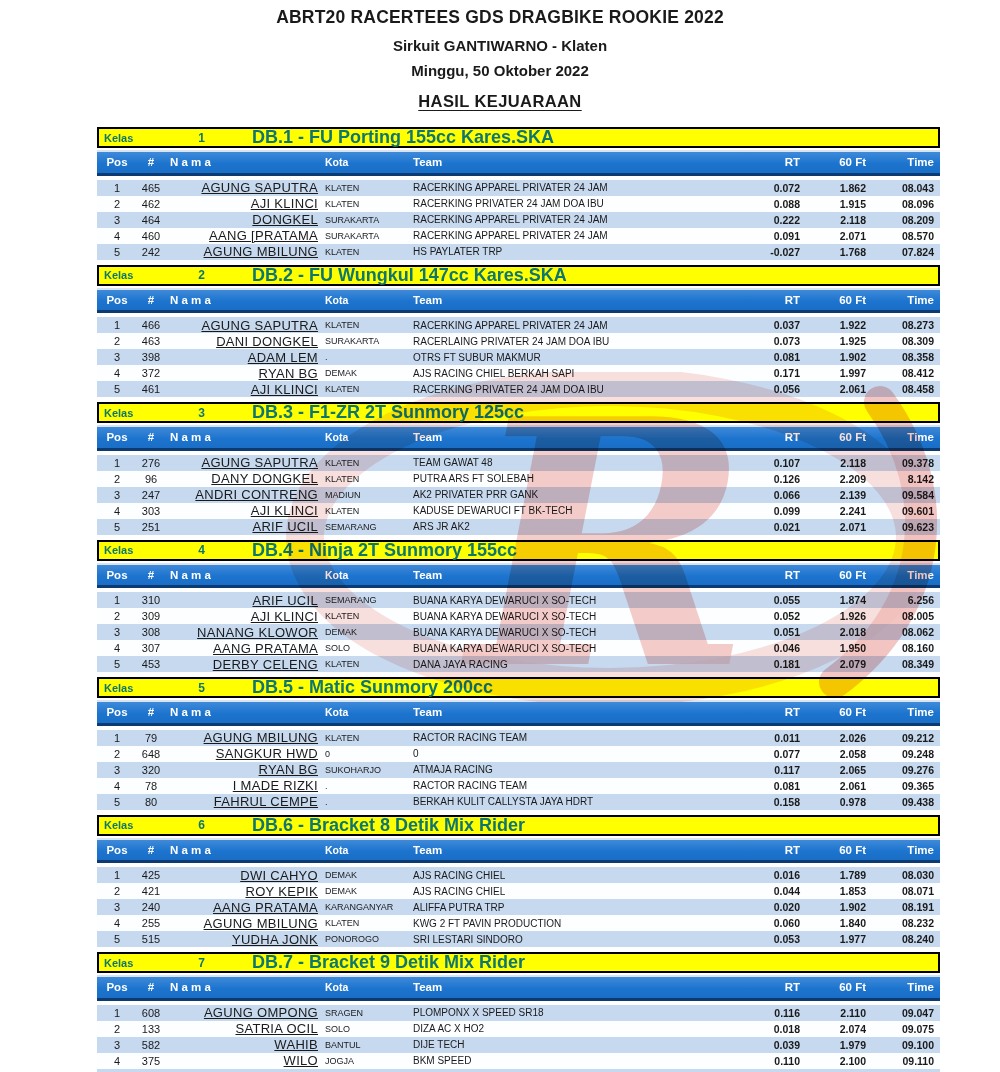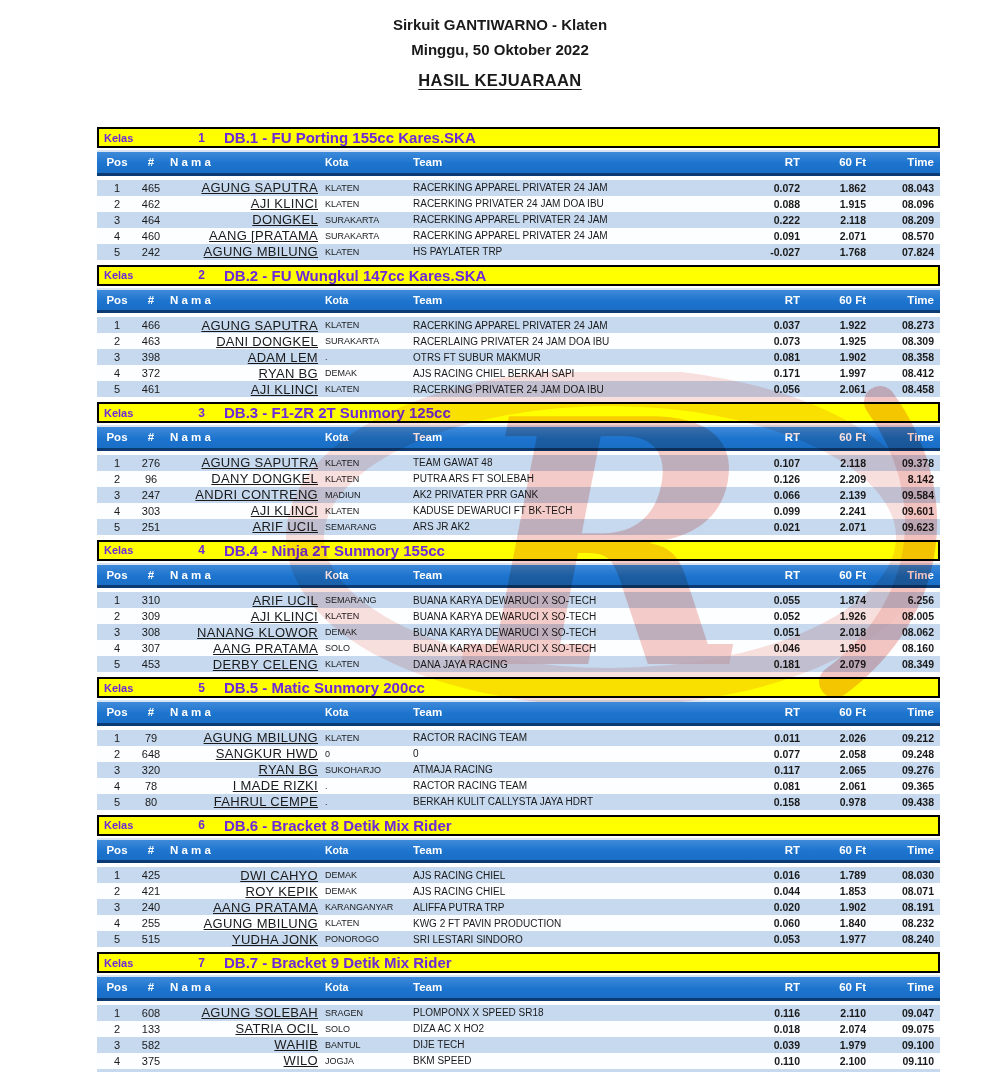--- a/index.html
+++ b/index.html
@@ -15,25 +15,25 @@
   .doc-sub2    { font-size:15px; font-weight:bold; margin-top:8px; }
   .doc-heading { font-size:16.5px; font-weight:bold; margin-top:13px;
                  text-decoration:underline; text-underline-offset:3px; letter-spacing:0.4px; }
 
   
   #sections { position:absolute; left:97px; top:127px; width:843px; z-index:1; }
   .kelas-section { margin-bottom:5px; }
 
   .kelas-bar {
     box-sizing:border-box; height:21px; background:#ffff00; border:2px solid #000000;
-    display:flex; align-items:center; font-weight:bold; color:#6d28d9; margin-bottom:2px;
+    display:flex; align-items:center; font-weight:bold; color:#0f766e; margin-bottom:2px;
   }
   .kelas-label  { font-size:11px; padding-left:5px; width:75px; }
   .kelas-number { font-size:12px; width:45px; text-align:center; }
-  .kelas-title  { font-size:15px; white-space:nowrap; }
+  .kelas-title  { font-size:18px; margin-left:28px; white-space:nowrap; }
 
   table { border-collapse:collapse; table-layout:fixed; width:843px; }
 
   th {
     box-sizing:border-box; height:23px; padding:0;
     background:linear-gradient(180deg,#3f8ad9 0%, #1d74ce 55%, #1a6ec6 100%);
     border-top:2px solid #d9e4f2; border-bottom:3px solid #0c3a72;
     color:#ffffff; font-size:11.5px; font-weight:bold; white-space:nowrap; overflow:hidden;
   }
   .th-pos  { text-align:center; }
@@ -65,20 +65,21 @@
   
   .watermark {
     position:absolute; left:280px; top:372px; width:660px; height:330px;
     z-index:2; pointer-events:none; mix-blend-mode:multiply; opacity:0.38;
   }
 </style>
 </head>
 <body>
 
 <div class="doc-header">
+  <div class="doc-title">ABRT20 RACERTEES GDS DRAGBIKE ROOKIE 2022</div>
   <div class="doc-sub1">Sirkuit GANTIWARNO - Klaten</div>
   <div class="doc-sub2">Minggu, 50 Oktober 2022</div>
   <div class="doc-heading">HASIL KEJUARAAN</div>
 </div>
 
 <svg class="watermark" viewBox="0 0 660 330" aria-hidden="true">
   <ellipse cx="330" cy="165" rx="305" ry="150" fill="none" stroke="#f0ada6" stroke-width="38"></ellipse>
   <path d="M600,30 C665,120 655,235 555,310" fill="none" stroke="#dd5045" stroke-width="32" stroke-linecap="round" opacity="0.85"></path>
   <text x="330" y="292" text-anchor="middle" font-family="DejaVu Serif, serif" font-style="italic" font-weight="bold" font-size="340" fill="#e05a4e" opacity="0.8">R</text>
 </svg>
@@ -666,21 +667,21 @@
         </tr>
       </thead>
       <tbody>
         <tr class="gap">
             <td colspan="8"></td>
           </tr>
 
   <tr class="data-row odd">
     <td class="cell-pos">1</td>
     <td class="cell-num">608</td>
-    <td class="cell-nama">AGUNG SOLEBAH</td>
+    <td class="cell-nama">AGUNG OMPONG</td>
     <td class="cell-kota">SRAGEN</td>
     <td class="cell-team">PLOMPONX X SPEED SR18</td>
     <td class="cell-rt">0.116</td>
     <td class="cell-ft60">2.110</td>
     <td class="cell-time">09.047</td>
   </tr>
 
   <tr class="data-row even">
     <td class="cell-pos">2</td>
     <td class="cell-num">133</td>

